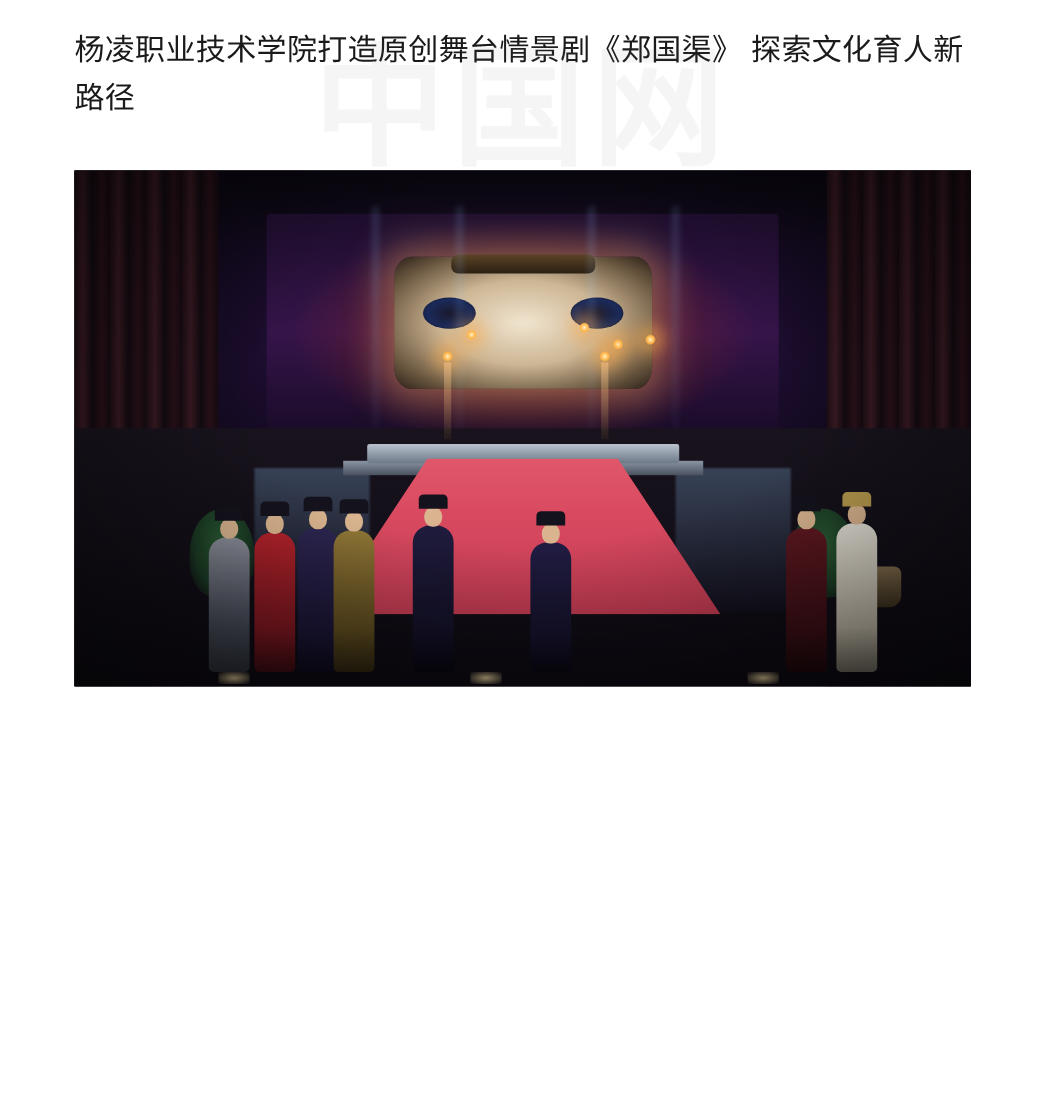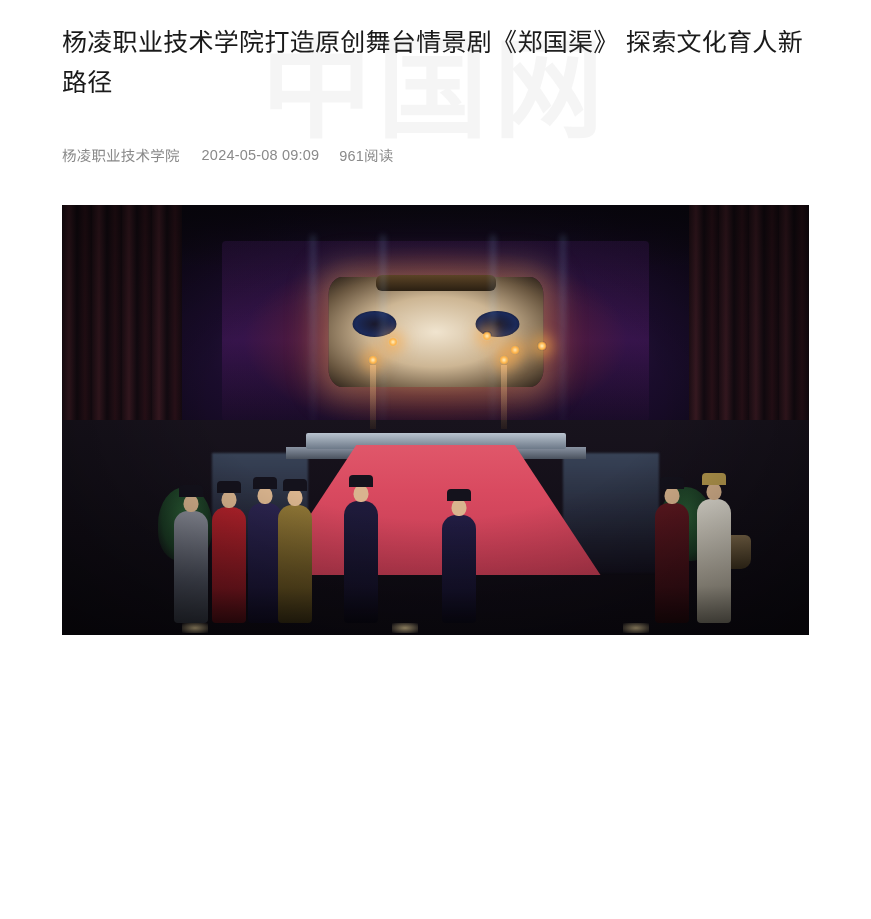--- a/index.html
+++ b/index.html
@@ -215,25 +215,20 @@
     user-select: none;
   }
 </style>
 </head>
 <body>
 
 <div class="page">
 
   <h1 class="article-title">杨凌职业技术学院打造原创舞台情景剧《郑国渠》 探索文化育人新路径</h1>
 
-  <div class="meta-row">
-    <span class="meta-source">杨凌职业技术学院</span>
-    <span class="meta-date">2024-05-08 09:09</span>
-    <span class="meta-reads">961阅读</span>
-  </div>
 
 
   <figure class="figure">
     <div class="stage-bg"></div>
     <div class="ceiling"></div>
 
     <div class="back-screen"></div>
     <div class="mask"></div>
     <div class="mask-band"></div>
 

